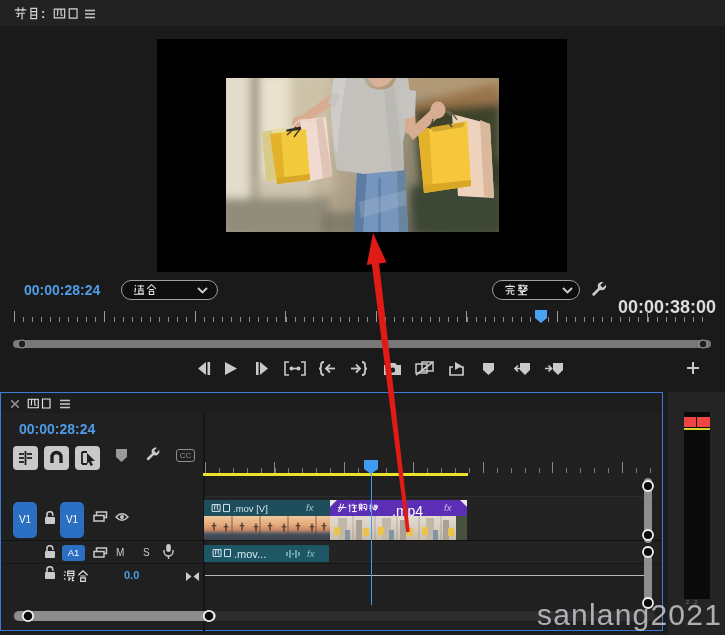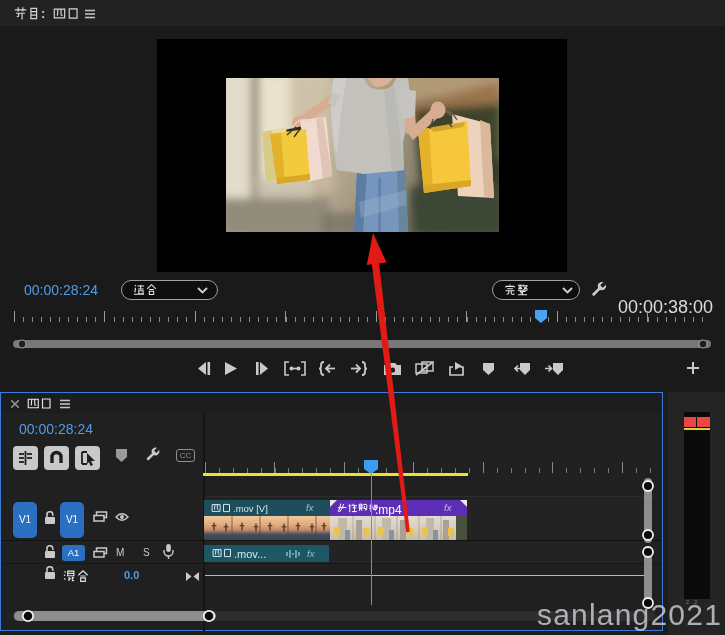--- a/index.html
+++ b/index.html
@@ -1,18 +1,18 @@
 <!DOCTYPE html>
 <html><head><meta charset="utf-8">
 <style>
 html,body{margin:0;padding:0;background:#1c1c1c;width:725px;height:635px;overflow:hidden;font-family:"Liberation Sans",sans-serif;}
 #stage{position:absolute;left:0;top:0;width:725px;height:635px;overflow:hidden;background:#1d1d1d;}
 .abs{position:absolute;}
 .cjk{position:absolute;overflow:visible;}
-.tc{font-weight:normal;letter-spacing:0px;}
+.tc{font-weight:bold;letter-spacing:0px;}
 </style></head>
 <body>
 <div id="stage">
 
 <svg width="0" height="0" style="position:absolute">
 <defs>
 <g id="g_jie" fill="none" stroke-linecap="square">
  <path d="M10,22 H90 M32,6 V30 M68,6 V30 M20,48 H80 M36,48 V66 Q36,74 26,74 M62,48 V92"></path>
 </g>
 <g id="g_mu" fill="none">
@@ -363,21 +363,21 @@
     </svg>
 <div class="abs" style="left:233px;top:503px;font-size:9.5px;color:#d4e6ec;">.mov [V]</div>
 <div class="abs" style="left:306px;top:502px;font-size:9.5px;font-style:italic;color:#9fc6d0;">fx</div>
 <div class="abs" style="left:330px;top:500px;width:137px;height:16px;background:#5b2eb5;"></div>
 <svg class="cjk" style="left:337px;top:503px" width="42" height="10" viewBox="0 0 416 100" stroke="#fff" stroke-width="10">
       <use href="#g_nv"></use>
       <use href="#g_xing" x="104"></use>
       <use href="#g_gou" x="208"></use>
       <use href="#g_wu" x="312"></use>
     </svg>
-<div class="abs" style="left:375px;top:503px;font-size:12px;color:#fff;">.mp4</div>
+<div class="abs" style="left:392px;top:503px;font-size:14px;color:#fff;">.mp4</div>
 <div class="abs" style="left:444px;top:502px;font-size:9.5px;font-style:italic;color:#c9b8e8;">fx</div>
 <svg class="abs" style="left:330px;top:500px" width="7" height="7">
       <polygon points="0,0 7,0 0,7" fill="#e8e8e8"></polygon>
     </svg>
 <svg class="abs" style="left:460px;top:500px" width="7" height="7">
       <polygon points="0,0 7,0 7,7" fill="#e8e8e8"></polygon>
     </svg>
 
 <div class="abs" style="left:204px;top:516px;width:126px;height:24px;background:linear-gradient(#f0c89c 0,#e3a87a 38%,#cc8866 58%,#6a6668 70%,#434e5a 78%,#39444e 100%);"></div>
 <svg class="abs" style="left:204px;top:516px" width="126" height="24">

